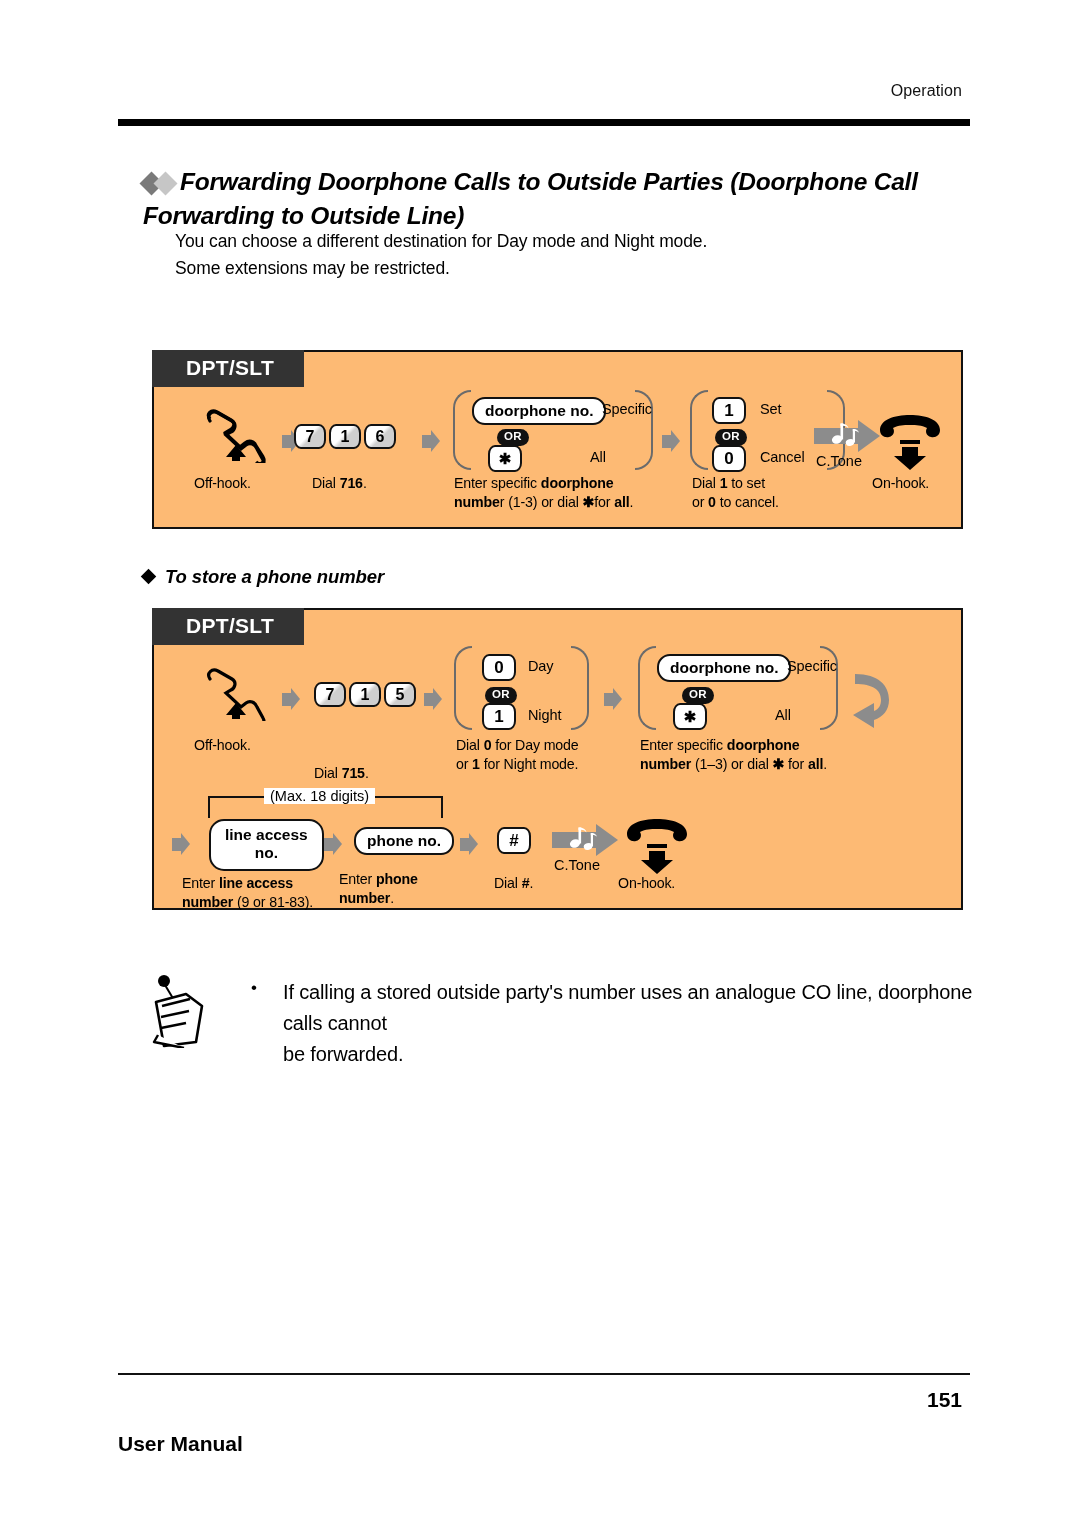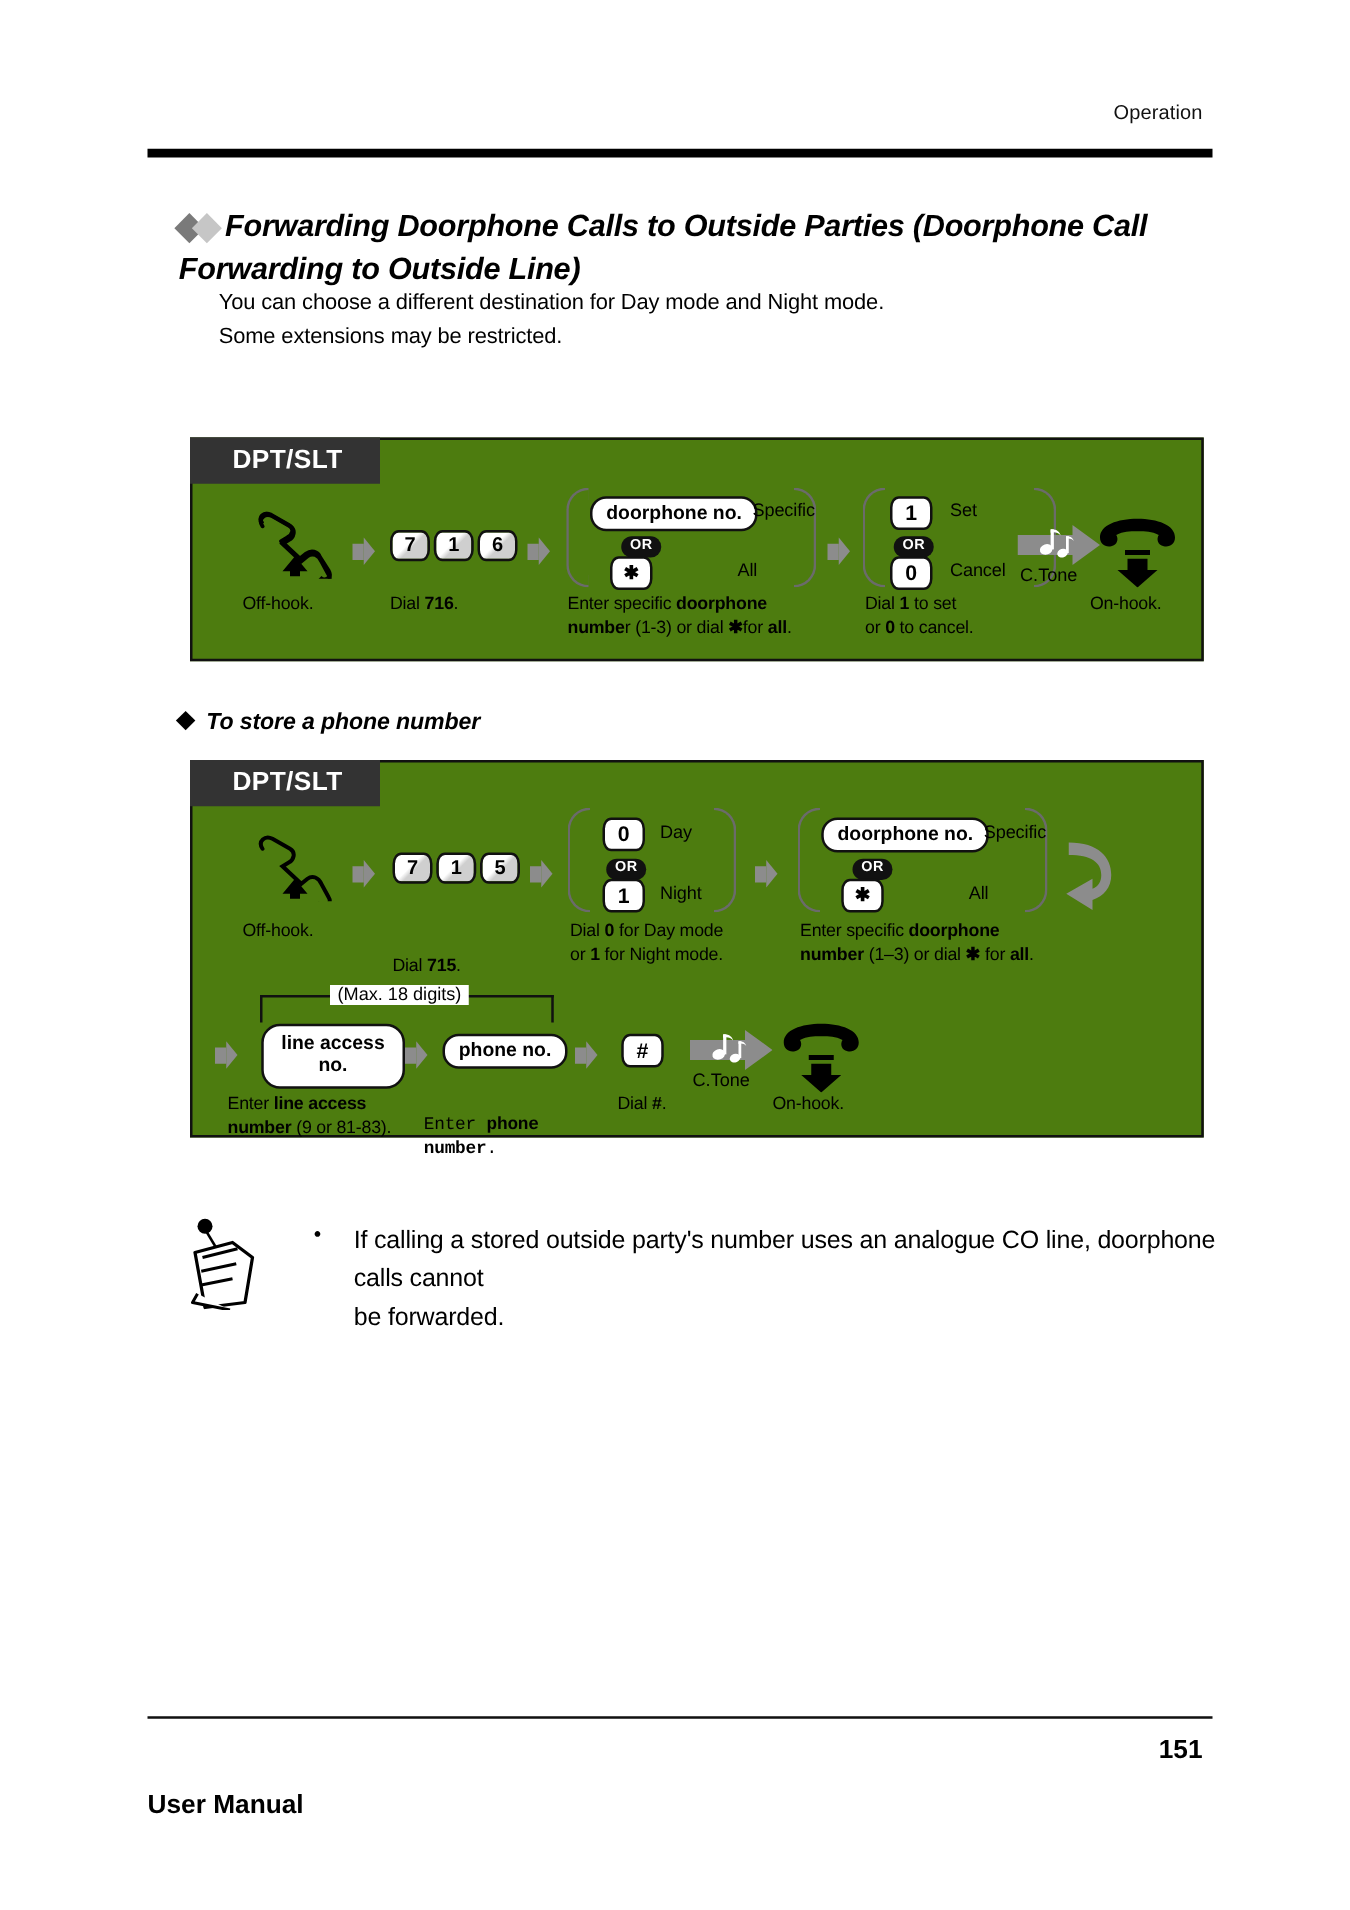--- a/index.html
+++ b/index.html
@@ -45,21 +45,21 @@
     position:absolute; font-size:18.5px; font-weight:bold; font-style:italic;
     letter-spacing:-.1px; white-space:nowrap;
   }
   .sub-head .sdia {
     display:inline-block; width:11px; height:11px; background:#000;
     transform:rotate(45deg); margin-right:11px; vertical-align:1px;
   }
 
   
   .proc-box {
-    position:absolute; border:2px solid #111; background:#4d7c0f;
+    position:absolute; border:2px solid #111; background:#fdba74;
   }
   .proc-banner {
     position:absolute; left:-2px; top:-2px;
     background:#333333; color:#fff;
     font-size:21px; font-weight:bold; letter-spacing:.3px;
     padding:6px 30px 7px 34px;
   }
 
   
   .step { position:absolute; }
@@ -175,21 +175,21 @@
           <rect x="27" y="54" width="18" height="3.2" fill="#000"></rect>
         </g>
       </svg>
     </div>
     <div class="cap" style="left:40px; top:122px;">Off-hook.</div>
 
     <div class="arrow" style="left:128px; top:78px;">
         <i></i>
       </div>
 
-    <div class="step" style="left:158px; top:72px;">
+    <div class="step" style="left:140px; top:72px;">
       <span class="key">7</span><span class="key">1</span><span class="key">6</span>
     </div>
     <div class="cap" style="left:158px; top:122px;">
       <span>Dial </span><b>716</b><span>.</span>
     </div>
 
     <div class="arrow" style="left:268px; top:78px;">
         <i></i>
       </div>
 
@@ -355,21 +355,21 @@
       <div><b>number</b><span> (9 or 81-83).</span></div>
     </div>
 
     <div class="arrow" style="left:170px; top:223px;">
         <i></i>
       </div>
 
     <div class="step" style="left:200px; top:217px;">
       <span class="pill">phone no.</span>
     </div>
-    <div class="cap" style="left:185px; top:281px;font-family:Liberation Mono, monospace;">
+    <div class="cap" style="left:185px; top:260px;">
       <div><span>Enter </span><b>phone</b></div>
       <div><b>number</b><span>.</span></div>
     </div>
 
     <div class="arrow" style="left:306px; top:223px;">
         <i></i>
       </div>
 
     <div class="step" style="left:343px; top:217px;">
       <span class="key plain">#</span>

